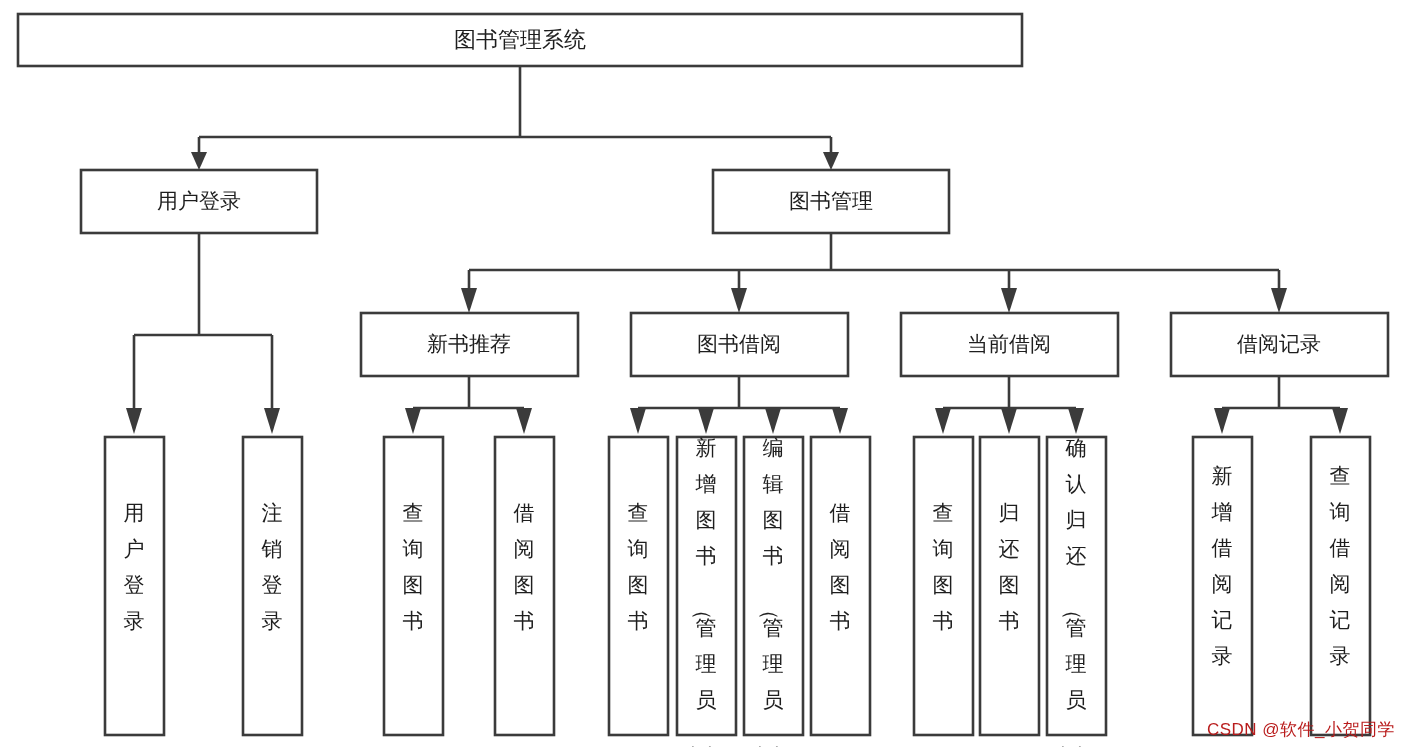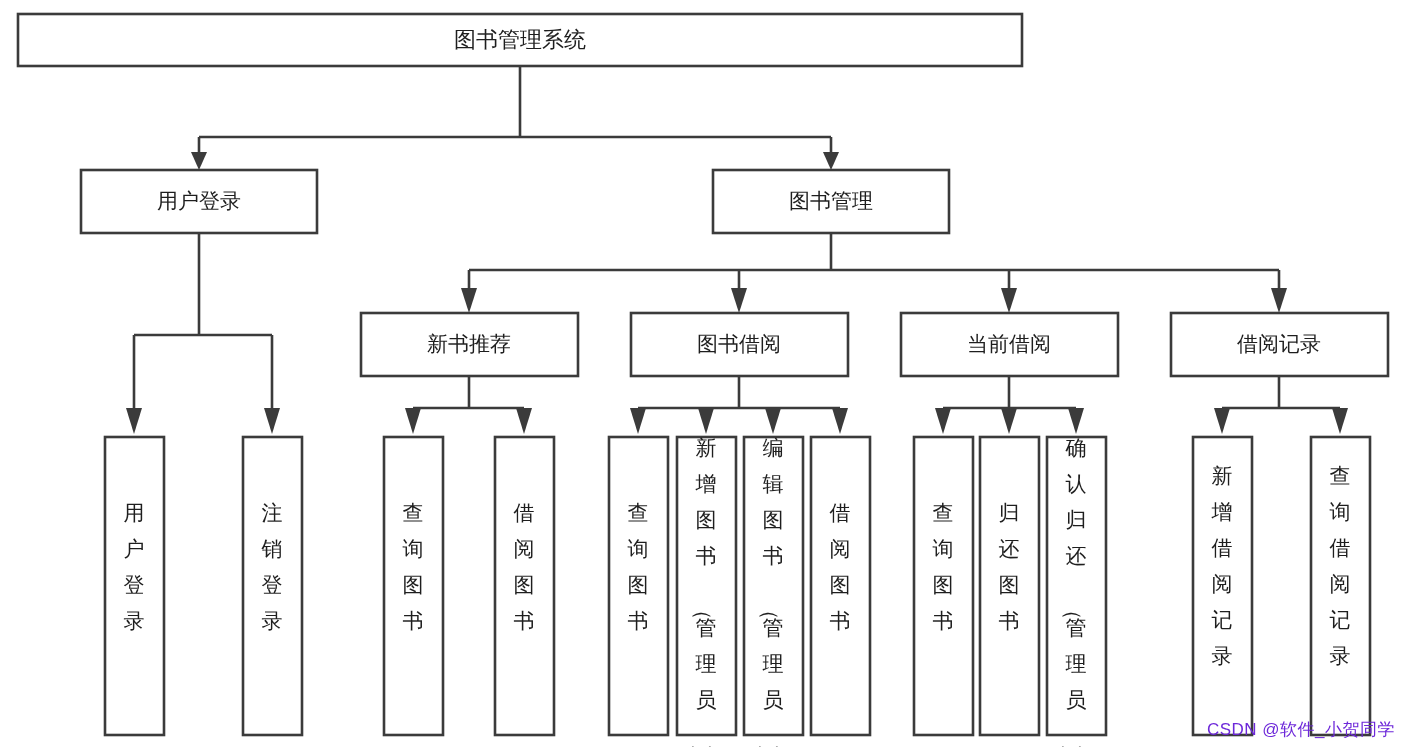--- a/index.html
+++ b/index.html
@@ -59,21 +59,21 @@
   .arrow-head {
     fill: #3b3b3b;
     stroke: none;
   }
   .watermark {
     position: absolute;
     right: 10px;
     bottom: 6px;
     font-family: "Liberation Sans", "DejaVu Sans", sans-serif;
     font-size: 17px;
-    color: #6d28d9;
+    color: #b91c1c;
     letter-spacing: 0.5px;
     user-select: none;
     pointer-events: none;
   }
 </style>
 </head>
 <body>
 
 <div id="diagram-root">
   <svg class="flowchart" viewBox="0 0 1405 747" xmlns="http://www.w3.org/2000/svg">

